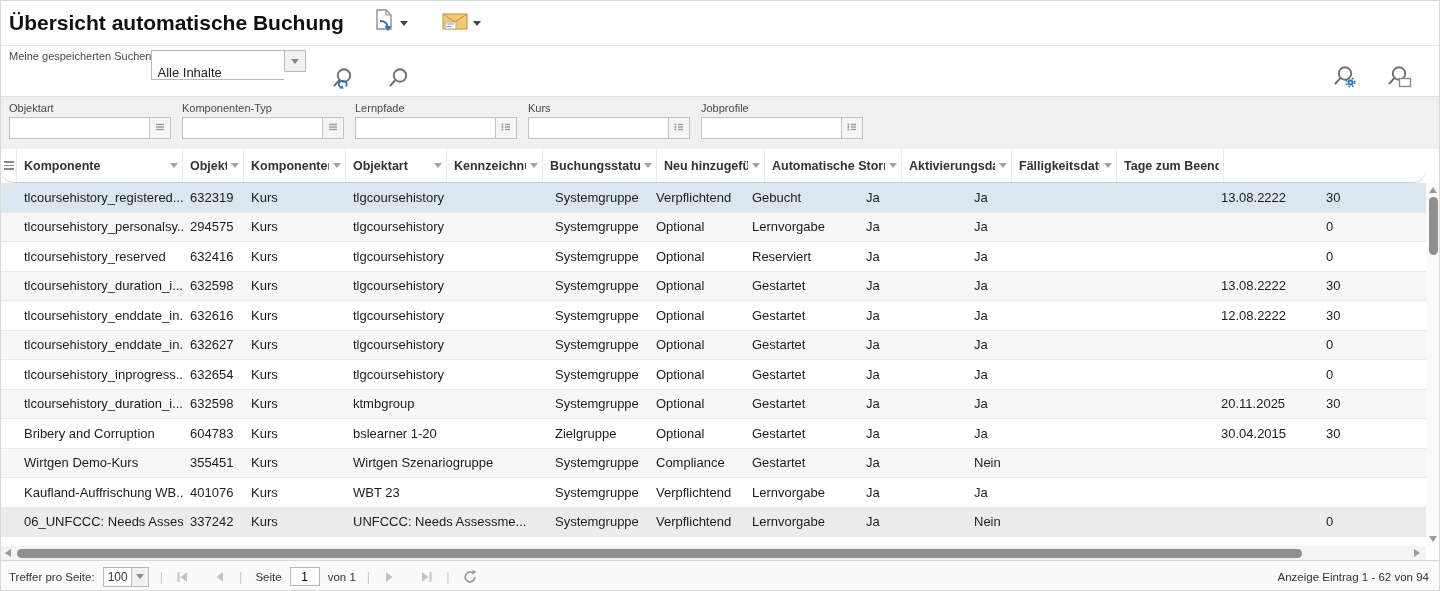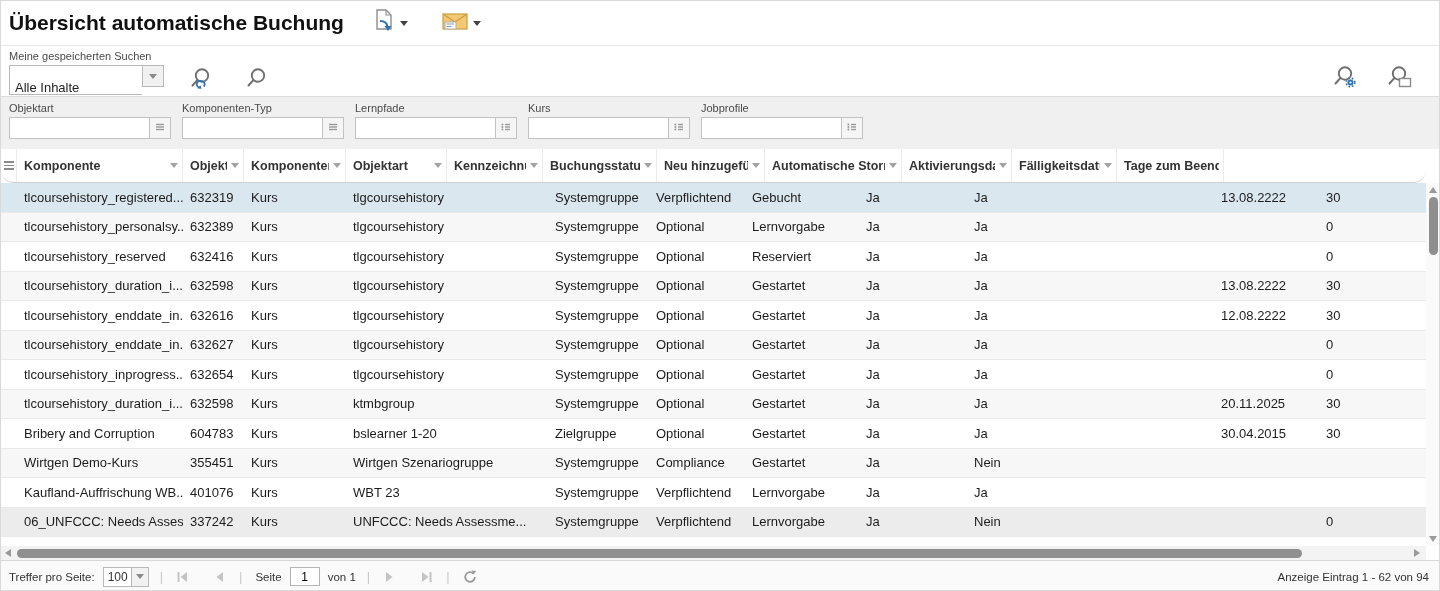--- a/index.html
+++ b/index.html
@@ -9,21 +9,21 @@
 
   
   .titlebar { height:45px; display:flex; align-items:center; padding:0 10px 0 8px; background:#fff; border-bottom:1px solid #e6e6e6; }
   .page-title { font-size:21px; font-weight:bold; color:#111; letter-spacing:0; }
   .tb-btn { display:flex; align-items:center; background:none; border:none; cursor:pointer; margin-left:30px; padding:2px; }
   .tb-btn:first-of-type { margin-left:26px; }
   .caret-dn { width:0; height:0; border-left:4px solid transparent; border-right:4px solid transparent; border-top:5px solid #444; margin-left:4px; }
 
   
   .searchbar { height:50px; display:flex; align-items:flex-start; padding:4px 10px 0 8px; background:#fff; }
-  .saved-search { display:flex; flex-direction:column; }
+  .saved-search { display:flex; flex-direction:row; }
   .field-label { font-size:11px; color:#4a4a4a; margin-bottom:3px; white-space:nowrap; }
   .combo { display:flex; width:155px; height:22px; }
   .combo-value { flex:1; border:1px solid #b9b9b9; border-right:none; background:#fff; font-size:13px; padding:14px 5px; line-height:16px; white-space:nowrap; overflow:hidden; }
   .combo-btn { width:22px; background:#f1f1f1; border:1px solid #b9b9b9; display:flex; align-items:center; justify-content:center; cursor:pointer; }
   .tri-dn { width:0; height:0; border-left:4px solid transparent; border-right:4px solid transparent; border-top:5px solid #8a8a8a; }
   .icon-btn { background:none; border:none; cursor:pointer; padding:2px; display:flex; align-items:center; }
   .search-actions { display:flex; align-items:center; margin-left:22px; margin-top:14px; gap:26px; }
   .search-actions-right { margin-left:auto; margin-top:12px; display:flex; align-items:center; gap:24px; padding-right:14px; }
 
   
@@ -329,21 +329,21 @@
             <div class="td" style="width:114px">Gebucht</div>
             <div class="td" style="width:108px">Ja</div>
             <div class="td" style="width:137px">Ja</div>
             <div class="td" style="width:110px"></div>
             <div class="td" style="width:105px">13.08.2222</div>
             <div class="td" style="width:107px">30</div>
           </div>
           <div class="tr stripe">
             <div class="td" style="width:16px"></div>
             <div class="td" style="width:166px">tlcoursehistory_personalsy...</div>
-            <div class="td" style="width:61px">632389</div>
+            <div class="td" style="width:61px">294575</div>
             <div class="td" style="width:102px">Kurs</div>
             <div class="td" style="width:202px">tlgcoursehistory</div>
             <div class="td" style="width:101px">Systemgruppe</div>
             <div class="td" style="width:96px">Optional</div>
             <div class="td" style="width:114px">Lernvorgabe</div>
             <div class="td" style="width:108px">Ja</div>
             <div class="td" style="width:137px">Ja</div>
             <div class="td" style="width:110px"></div>
             <div class="td" style="width:105px"></div>
             <div class="td" style="width:107px">0</div>

